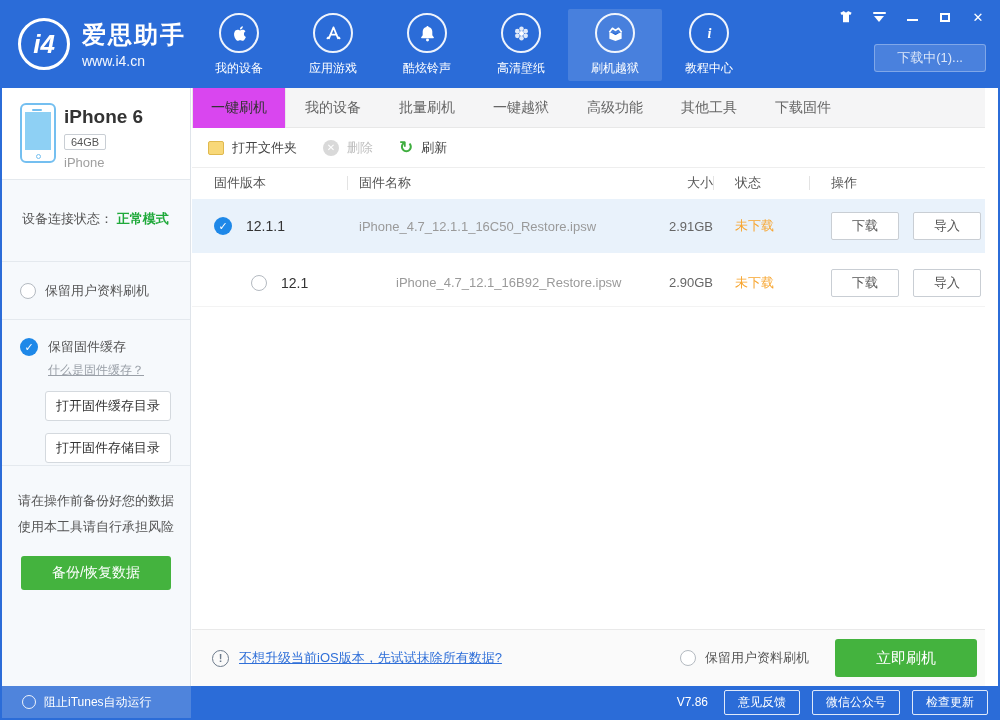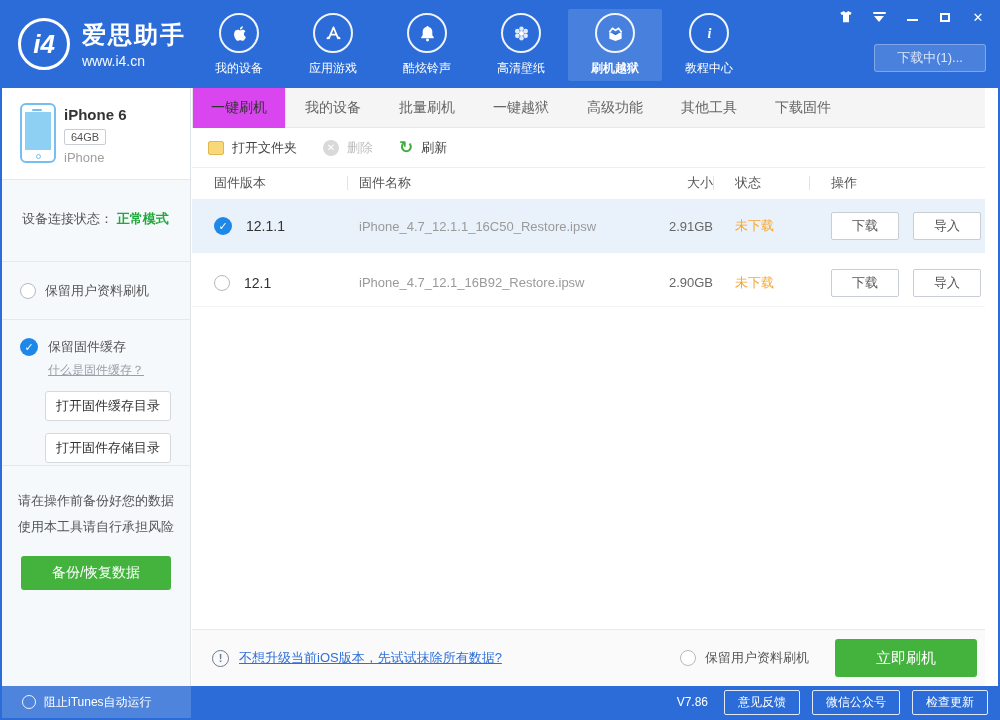--- a/index.html
+++ b/index.html
@@ -9,21 +9,21 @@
   
   .header { position:absolute; left:0; top:0; right:0; height:86px; background:#2b6cd8; color:#fff; }
   .logo { position:absolute; left:16px; top:16px; display:flex; align-items:center; }
   .logo-badge { width:52px; height:52px; border:3px solid #fff; border-radius:50%; display:flex; align-items:center; justify-content:center; font-size:26px; font-weight:bold; font-style:italic; }
   .logo-text { margin-left:12px; }
   .logo-title { font-size:24px; font-weight:bold; letter-spacing:2px; }
   .logo-sub { font-size:14px; margin-top:2px; opacity:.95; }
 
   .nav { position:absolute; left:190px; top:0; height:86px; display:flex; }
   .nav-item { width:94px; height:72px; margin-top:7px; display:flex; flex-direction:column; align-items:center; justify-content:center; cursor:pointer; border-radius:2px; }
-  .nav-item.active { background:rgba(255,255,255,.14);font-weight:bold; }
+  .nav-item.active { background:rgba(255,255,255,.14); }
   .nav-circle { width:40px; height:40px; border:2px solid rgba(255,255,255,.92); border-radius:50%; display:flex; align-items:center; justify-content:center; }
   .nav-label { font-size:12px; margin-top:7px; }
 
   .win-controls { position:absolute; top:7px; right:12px; display:flex; align-items:center; gap:17px; }
   .wc { width:16px; height:16px; display:flex; align-items:center; justify-content:center; cursor:pointer; color:#fff; font-size:13px; }
   .wc-min-bar { width:11px; height:2px; background:#fff; margin-top:6px; }
   .wc-max-box { width:10px; height:9px; border:2px solid #fff; }
   .menu-bar { width:13px; height:2.5px; background:#fff; border-radius:1px; }
   .menu-tri { width:0; height:0; border-left:5px solid transparent; border-right:5px solid transparent; border-top:6px solid #fff; margin:2px auto 0; }
 
@@ -31,21 +31,21 @@
 
   
   .sidebar { position:absolute; left:0; top:86px; width:189px; bottom:32px; background:#f6f9fc; border-right:1px solid #dfe4ea; }
   .sb-sec { border-bottom:1px solid #e4e9ee; }
   .sec-device { height:92px; background:#fff; position:relative; }
   .iphone-icon { position:absolute; left:18px; top:15px; width:36px; height:60px; border:2px solid #74bff0; border-radius:6px; padding:7px 3px; }
   .iphone-screen { width:100%; height:38px; background:#8ed0f4; }
   .iphone-cam { position:absolute; top:4px; left:10px; width:10px; height:2px; background:#74bff0; border-radius:1px; }
   .iphone-home { position:absolute; bottom:2px; left:14px; width:5px; height:5px; border:1px solid #74bff0; border-radius:50%; }
   .dev-info { position:absolute; left:62px; top:18px; }
-  .dev-name { font-size:15px; font-weight:bold; color:#333; }
+  .dev-name { font-size:19px; font-weight:bold; color:#333; }
   .dev-cap { display:inline-block; margin-top:6px; font-size:11px; color:#555; border:1px solid #c9ced4; border-radius:2px; padding:1px 6px; }
   .dev-model { margin-top:5px; font-size:13px; color:#a0a0a0; }
 
   .sec-status { height:82px; padding:30px 0 0 20px; font-size:13px; color:#555; }
   .status-ok { color:#1fa93a; font-weight:bold; }
 
   .sec-activate { height:58px; display:flex; align-items:center; padding-left:18px; font-size:13px; color:#555; }
 
   .radio { width:16px; height:16px; border:1px solid #b4bac1; border-radius:50%; background:#fff; flex:none; cursor:pointer; }
   .check-circle { width:18px; height:18px; border-radius:50%; background:#1e88e8; color:#fff; font-size:11px; font-weight:bold; display:flex; align-items:center; justify-content:center; flex:none; cursor:pointer; }
@@ -75,21 +75,21 @@
   .thead { height:30px; display:flex; align-items:center; font-size:13px; color:#555; }
   .trow { display:flex; align-items:center; font-size:13px; }
   .c1 { width:155px; padding-left:22px; display:flex; align-items:center; }
   .c2 { flex:1; padding-left:12px; position:relative; }
   .c3 { width:86px; text-align:right; }
   .c4 { width:96px; padding-left:22px; }
   .c5 { width:176px; padding-left:22px; display:flex; gap:14px; }
   .thead .hsep { position:relative; }
   .thead .hsep::before { content:""; position:absolute; left:0; top:50%; margin-top:-7px; width:1px; height:14px; background:#e3e3e3; }
   .row1 { height:54px; background:#e9f2fb; margin-top:1px; }
-  .row2 { height:48px; margin-top:6px; border-bottom:1px solid #f3f3f3; }
+  .row2 { height:48px; margin-top:6px; border-bottom:1px solid #f3f3f3;padding-left:37px; }
   .fw-version { margin-left:14px; font-size:14px; color:#333; }
   .fw-name { color:#9a9a9a; }
   .fw-size { color:#666; }
   .fw-status { color:#f7a52f; }
   .row-btn { width:68px; height:28px; background:#fff; border:1px solid #c9ced4; border-radius:2px; font-size:13px; color:#555; cursor:pointer; font-family:inherit; }
 
   .spacer { flex:1; }
 
   .action-bar { height:57px; background:#fafafa; border-top:1px solid #e9e9e9; display:flex; align-items:center; padding:0 8px 0 20px; }
   .alert-ic { width:17px; height:17px; border:1.5px solid #6d7b8c; border-radius:50%; color:#6d7b8c; font-size:11px; font-weight:bold; display:flex; align-items:center; justify-content:center; flex:none; }

